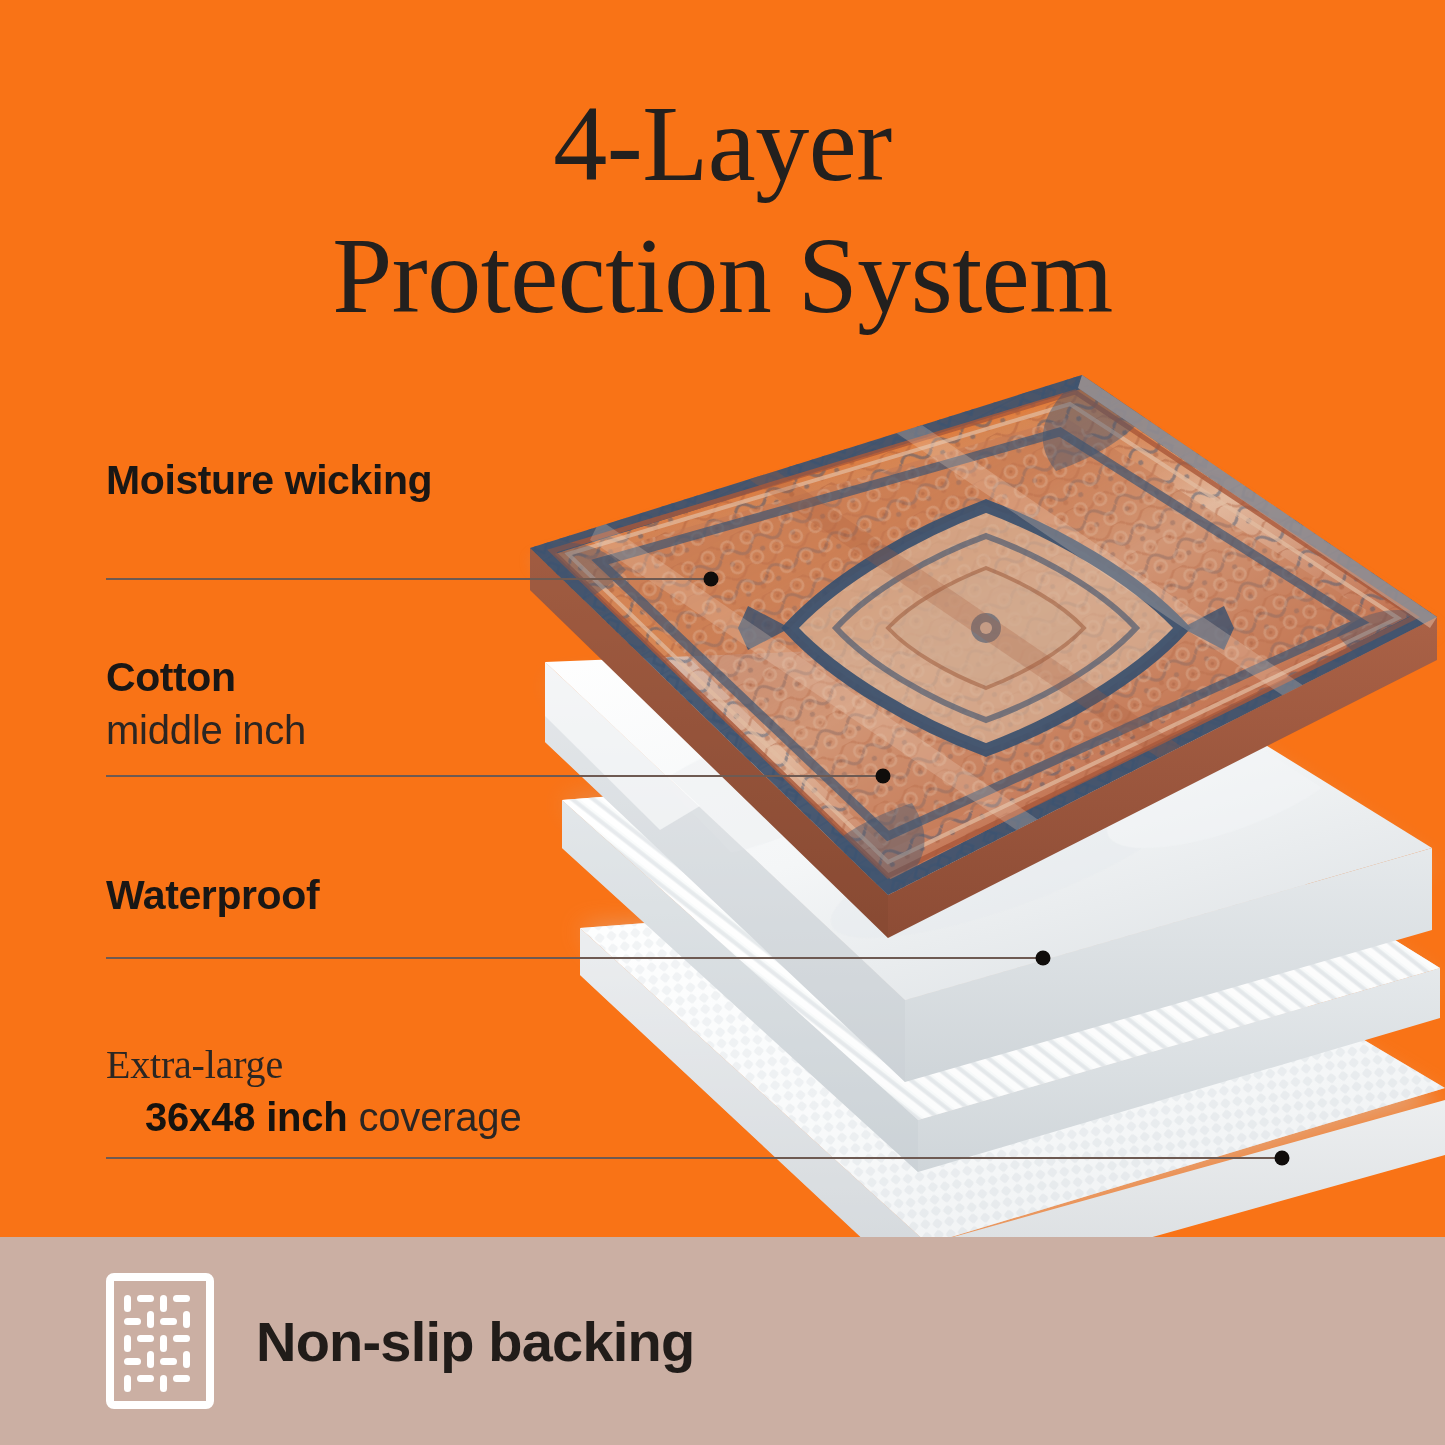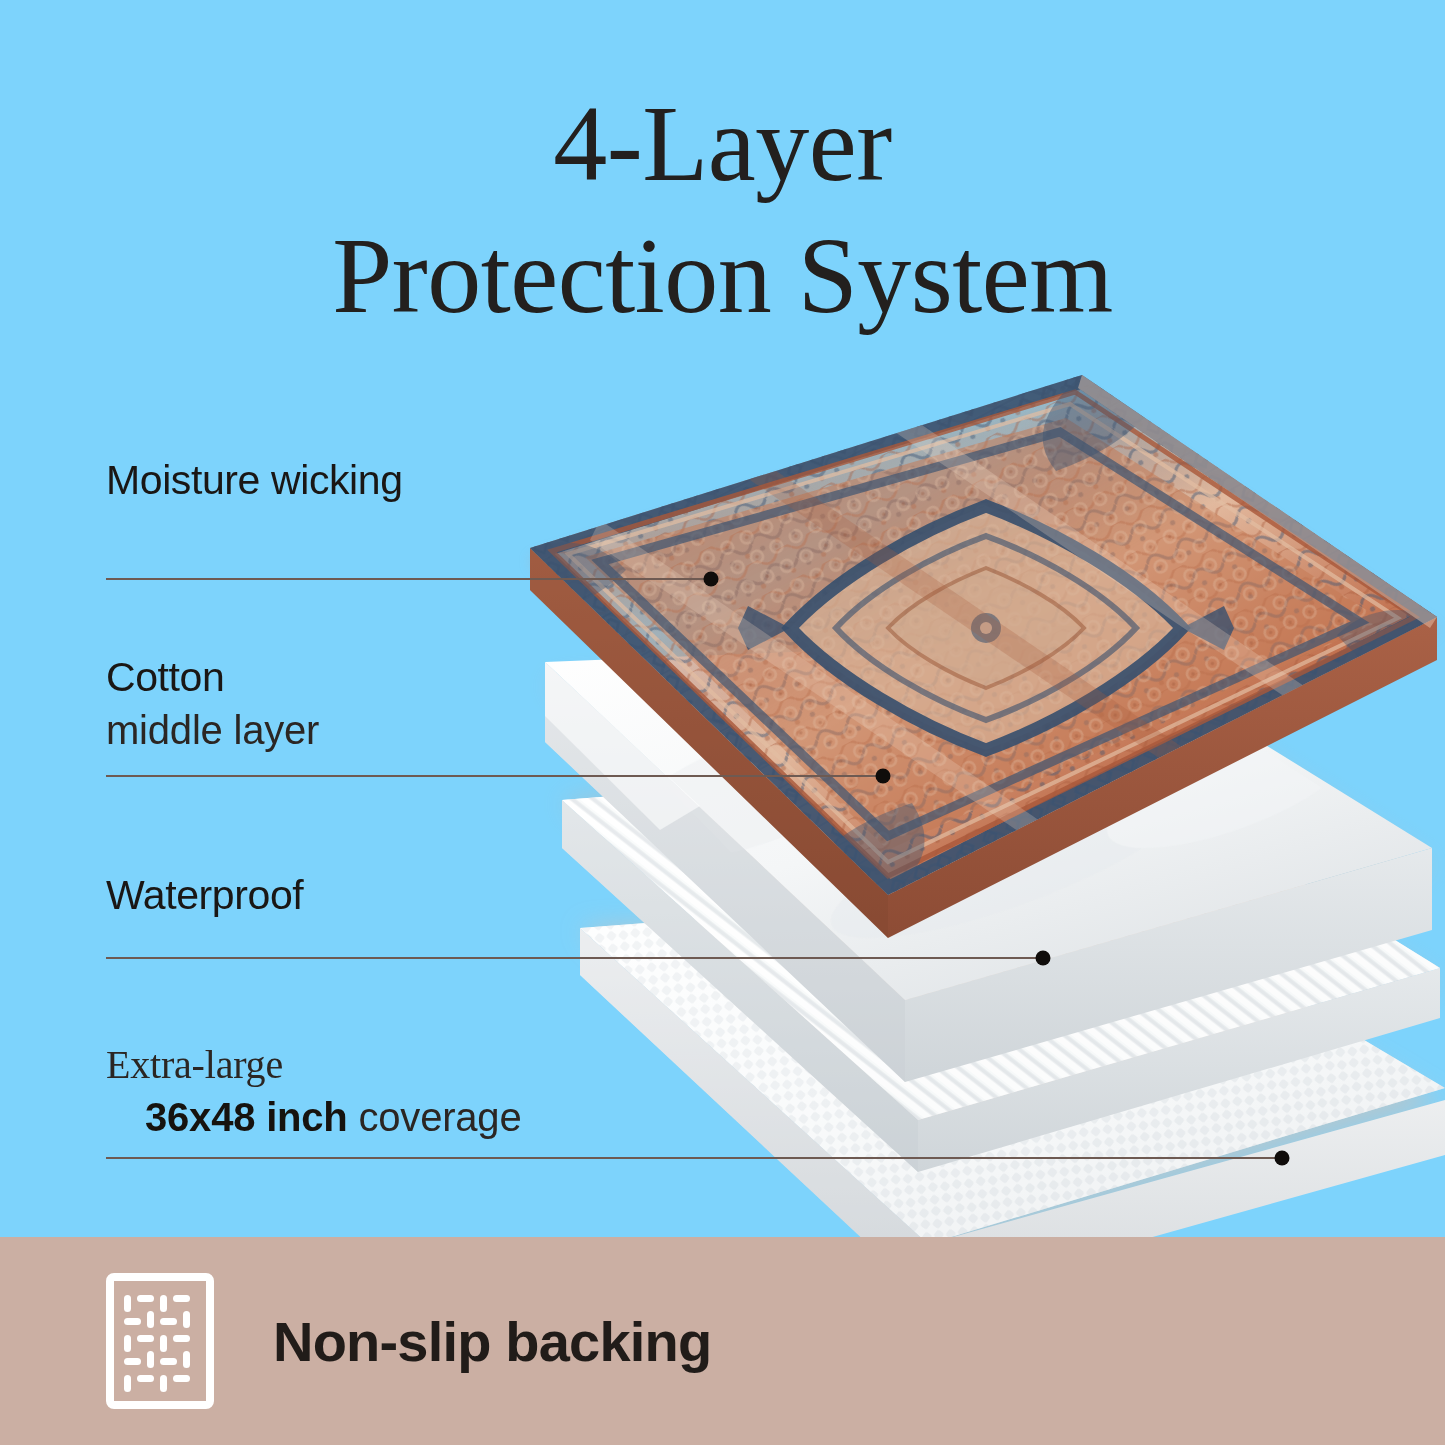--- a/index.html
+++ b/index.html
@@ -3,41 +3,41 @@
 <meta charset="utf-8">
 <style>
   html,body{margin:0;padding:0;}
   body{
     width:1445px;height:1445px;
     font-family:"Liberation Sans", sans-serif;
     background:#f9e9e0;
     overflow:hidden;
     position:relative;
   }
-  #stage{position:absolute;inset:0;width:1445px;height:1427px;background:#7dd3fc;}
+  #stage{position:absolute;inset:0;width:1445px;height:1427px;background:#f97316;}
 
   
   .title{
     position:absolute;left:0;top:78px;width:1445px;
     text-align:center;
     font-family:"Liberation Serif", serif;
     font-size:108px;
     line-height:1.22;
     letter-spacing:-0.5px;
     color:#23201e;
     white-space:pre-line;
   }
 
   
   #art{position:absolute;left:0;top:0;width:1445px;height:1445px;pointer-events:none;}
 
   
   .callout{position:absolute;left:106px;}
   .c-title{
-    font-size:41px;font-weight:normal;color:#1a1715;
+    font-size:41px;font-weight:bold;color:#1a1715;
     letter-spacing:-0.4px;line-height:1.12;
   }
   .c-sub{
     font-size:40px;font-weight:300;color:#2b2623;
     letter-spacing:-0.2px;line-height:1.18;margin-top:6px;
   }
   .c-sub .bold{font-weight:bold;color:#16130f;margin-left:39px;}
 
   .lead-line{
     position:absolute;height:2px;background:#6e5a52;left:106px;
@@ -47,21 +47,21 @@
     background:#100d0b;transform:translate(-50%,-50%);
   }
 
   
   #banner{
     position:absolute;left:0;top:1237px;width:1445px;height:208px;
     background:#cbafa3;
   }
   #banner-inner{
     position:absolute;left:106px;top:0;height:208px;
-    display:flex;align-items:center;gap:59px;
+    display:flex;align-items:center;gap:42px;
   }
   .weave-icon{width:108px;height:136px;flex:0 0 auto;}
   .banner-text{
     font-size:56px;font-weight:600;color:#211c19;letter-spacing:-0.8px;
     white-space:nowrap;
   }
 </style>
 </head>
 <body>
 
@@ -232,21 +232,21 @@
   </svg>
 
   <div class="callout" style="top:458px;">
     <div class="c-title">Moisture wicking</div>
   </div>
   <div class="lead-line" style="top:578px;width:605px;"></div>
   <div class="lead-dot" style="left:711px;top:579px;"></div>
 
   <div class="callout" style="top:655px;">
     <div class="c-title">Cotton</div>
-    <div class="c-sub">middle layer</div>
+    <div class="c-sub">middle inch</div>
   </div>
   <div class="lead-line" style="top:775px;width:777px;"></div>
   <div class="lead-dot" style="left:883px;top:776px;"></div>
 
   <div class="callout" style="top:873px;">
     <div class="c-title">Waterproof</div>
   </div>
   <div class="lead-line" style="top:957px;width:937px;"></div>
   <div class="lead-dot" style="left:1043px;top:958px;"></div>
 

